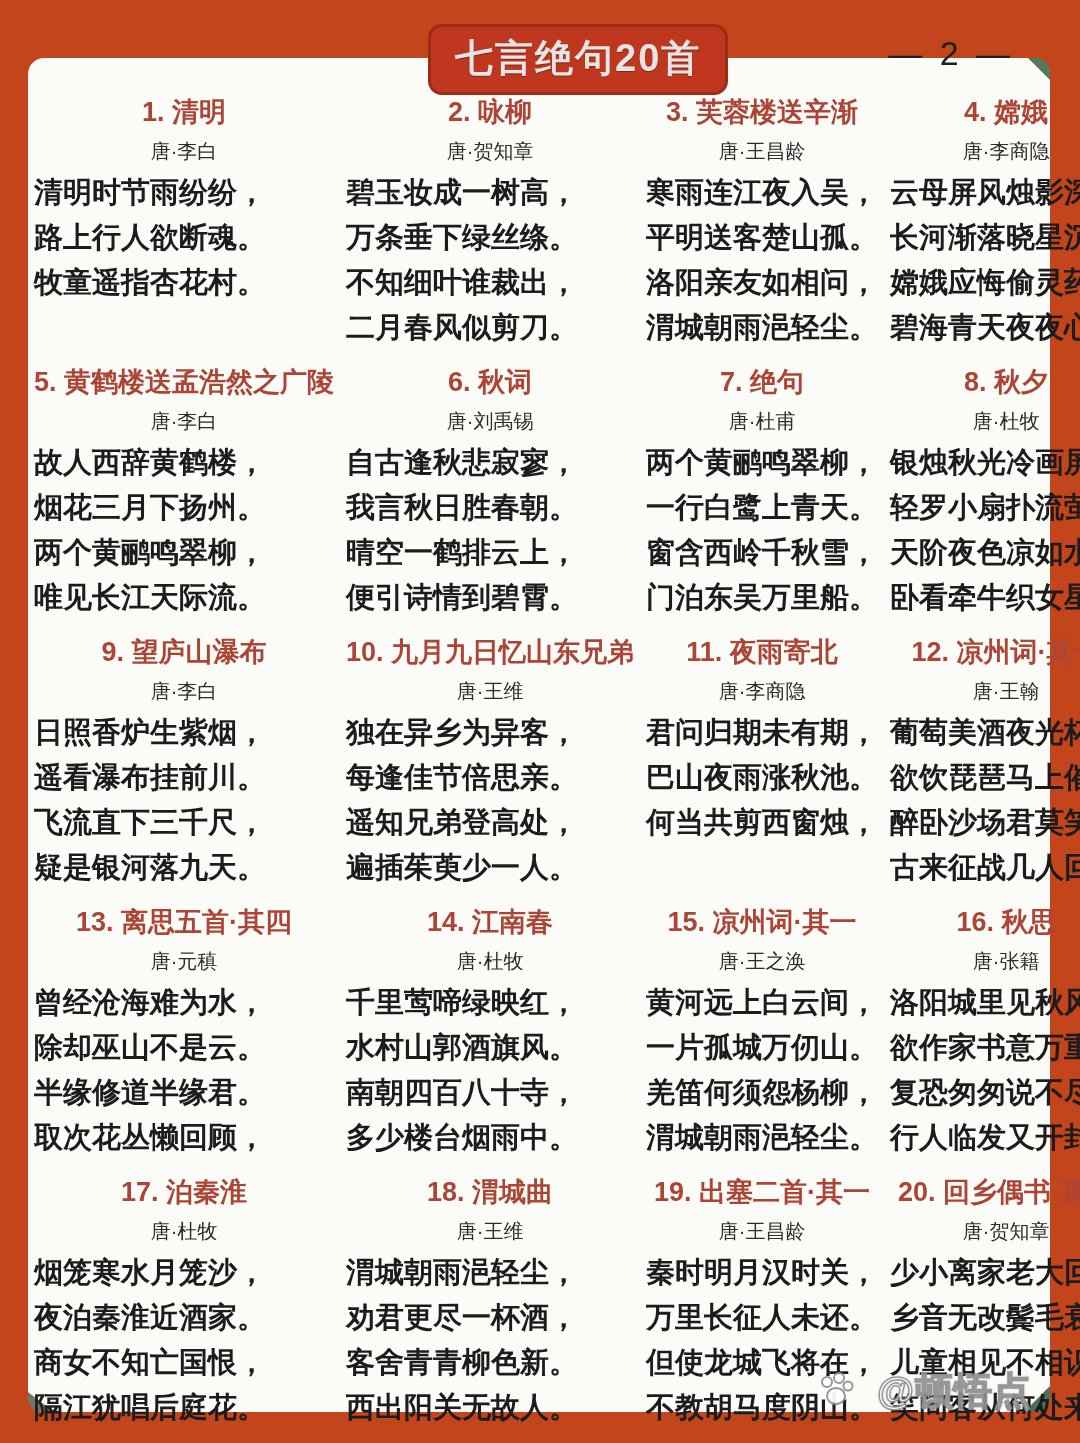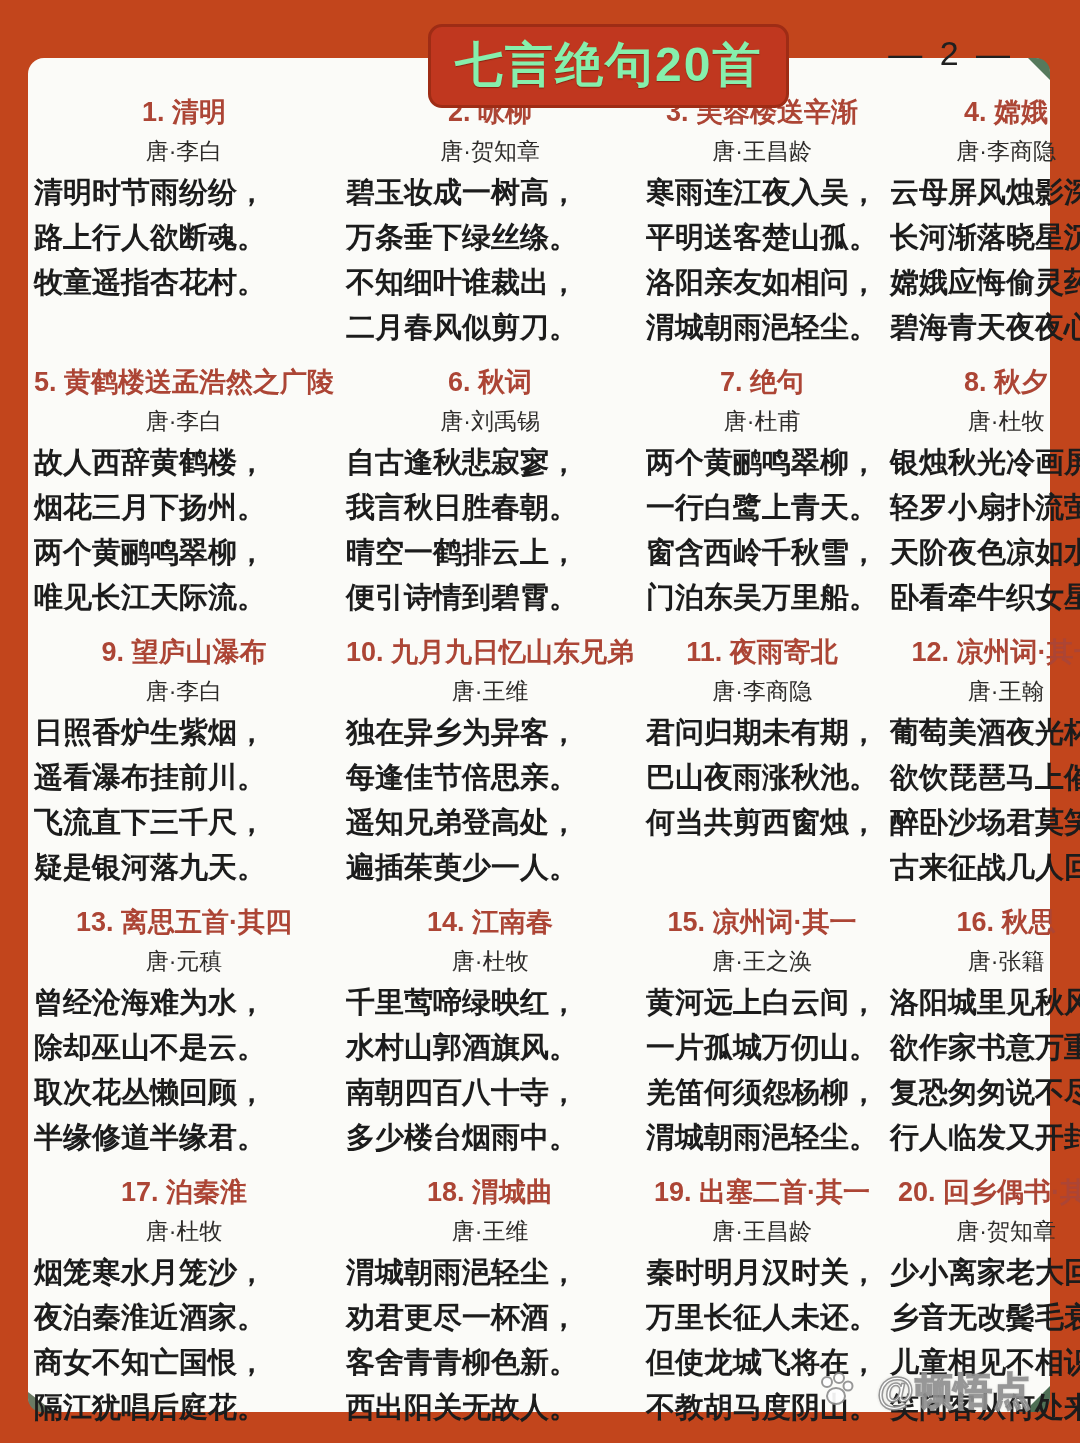--- a/index.html
+++ b/index.html
@@ -13,37 +13,37 @@
     background:#fbfbf8;border-radius:16px;
   }
   .fold{position:absolute;width:0;height:0;}
   .fold-tr{top:0;right:0;border-top:22px solid #55795c;border-left:22px solid transparent;border-top-right-radius:14px;}
   .fold-br{bottom:0;right:0;border-bottom:26px solid #4e6f55;border-left:26px solid transparent;border-bottom-right-radius:14px;}
   .fold-bl{bottom:0;left:0;border-bottom:20px solid #6a7a63;border-right:26px solid transparent;border-bottom-left-radius:14px;}
   .title-box{
     position:absolute;left:428px;top:24px;z-index:5;
     background:#c0371f;border:3px solid #9e2c15;border-radius:14px;
     padding:6px 24px 8px 24px;
-    color:#86efac;font-size:48px;font-weight:bold;letter-spacing:2px;
+    color:#e5e5e5;font-size:38px;font-weight:bold;letter-spacing:2px;
     text-shadow:0 1px 1px rgba(90,20,5,.55);
   }
   .page-num{
     position:absolute;right:66px;top:34px;z-index:5;
     color:#202020;font-size:34px;letter-spacing:4px;
   }
   .poems-grid{
     position:absolute;left:28px;top:92px;width:936px;z-index:2;
     display:grid;grid-template-columns:repeat(4,1fr);grid-auto-rows:270px;
   }
   .poem{position:relative;padding:0 6px;text-align:center;}
   .poem-title{
     white-space:nowrap;overflow:visible;position:relative;z-index:3;
     color:#ac4535;font-size:27px;font-weight:bold;line-height:40px;
   }
-  .poem-author{color:#2e2c2a;font-size:23px;line-height:38px;}
+  .poem-author{color:#2e2c2a;font-size:20px;line-height:38px;}
   .poem-line{
     white-space:nowrap;text-align:left;color:#1c1c1c;
     font-size:29px;font-weight:600;line-height:45px;
   }
   .watermark{
     position:absolute;right:48px;bottom:26px;z-index:6;
     display:flex;align-items:center;gap:20px;opacity:.92;
   }
   .watermark-text{
     color:#ffffff;font-size:38px;font-weight:bold;letter-spacing:1px;
@@ -157,22 +157,22 @@
     <div class="poem-line">葡萄美酒夜光杯，</div>
     <div class="poem-line">欲饮琵琶马上催。</div>
     <div class="poem-line">醉卧沙场君莫笑，</div>
     <div class="poem-line">古来征战几人回?</div>
   </div>
   <div class="poem">
     <div class="poem-title">13. 离思五首·其四</div>
     <div class="poem-author">唐·元稹</div>
     <div class="poem-line">曾经沧海难为水，</div>
     <div class="poem-line">除却巫山不是云。</div>
+    <div class="poem-line">半缘修道半缘君。</div>
     <div class="poem-line">取次花丛懒回顾，</div>
-    <div class="poem-line">半缘修道半缘君。</div>
   </div>
   <div class="poem">
     <div class="poem-title">14. 江南春</div>
     <div class="poem-author">唐·杜牧</div>
     <div class="poem-line">千里莺啼绿映红，</div>
     <div class="poem-line">水村山郭酒旗风。</div>
     <div class="poem-line">南朝四百八十寺，</div>
     <div class="poem-line">多少楼台烟雨中。</div>
   </div>
   <div class="poem">

